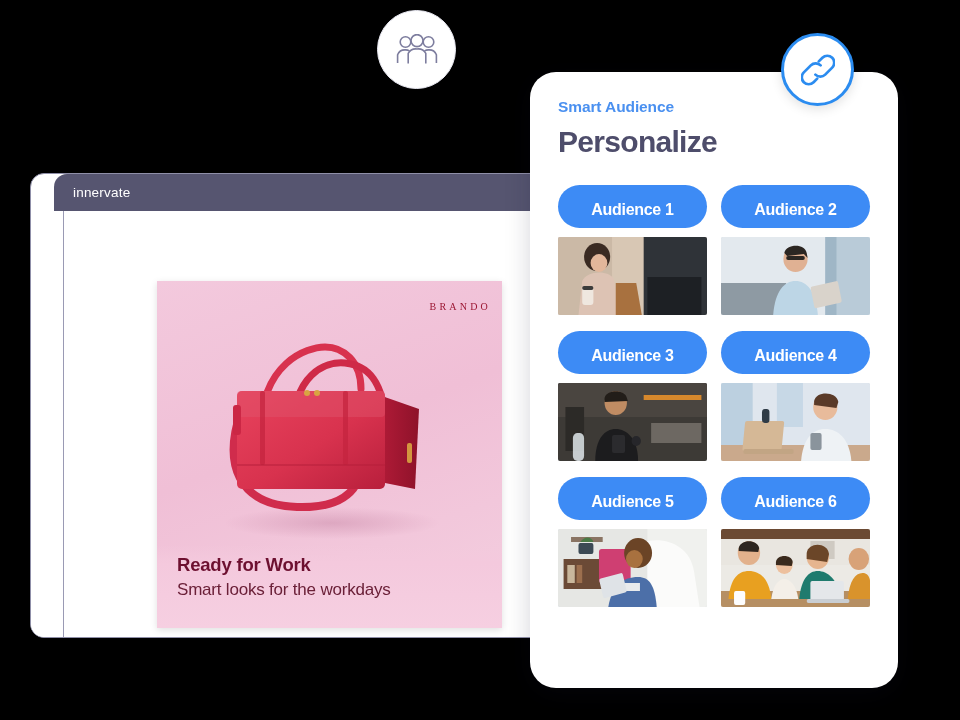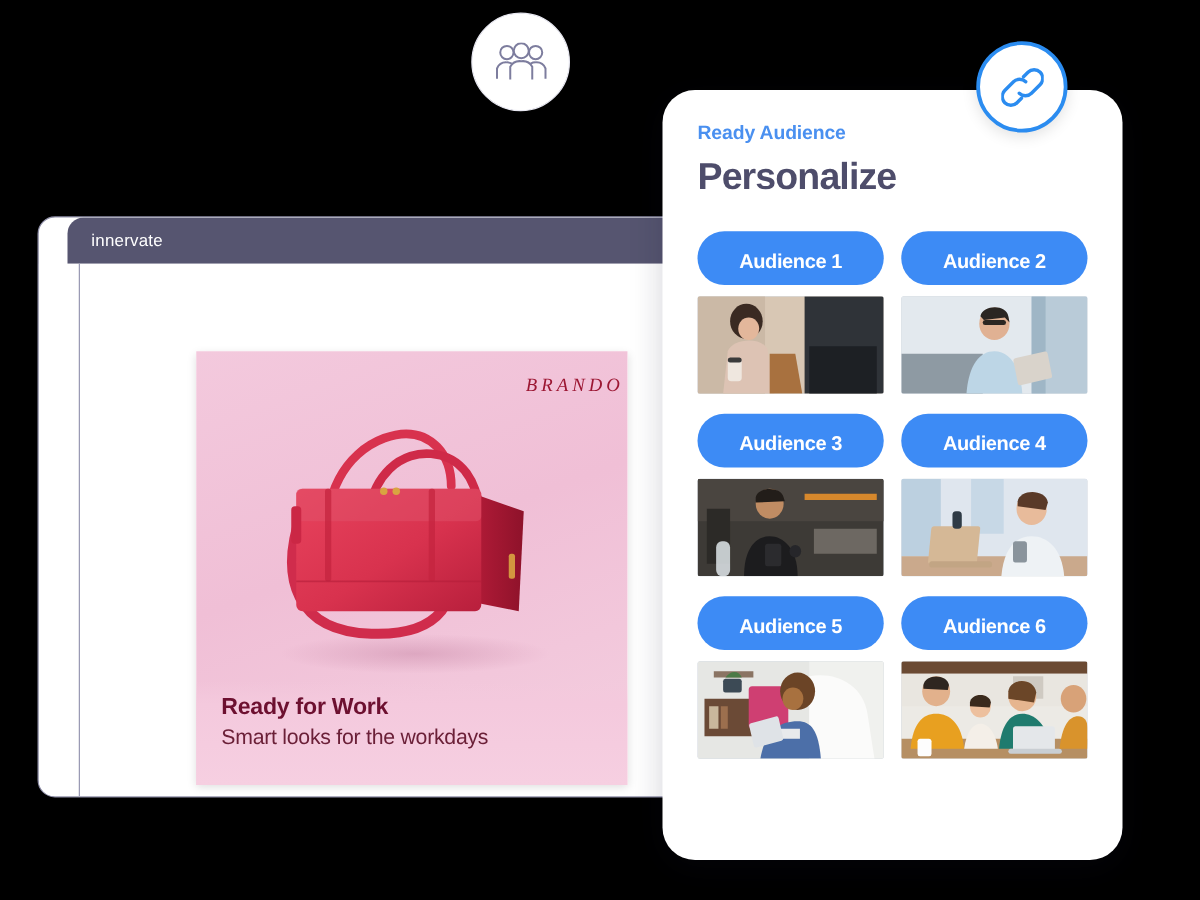--- a/index.html
+++ b/index.html
@@ -57,24 +57,24 @@
 
   
   .creative {
     position: absolute; left: 93px; top: 70px;
     width: 345px; height: 347px;
     background: linear-gradient(160deg, #f3c9dd 0%, #f0bfd6 45%, #f4cfe0 100%);
     box-shadow: 0 2px 7px rgba(0,0,0,.13);
     overflow: hidden;
   }
   .brand {
-    position: absolute; right: 3px; top: 20px;
+    position: absolute; right: 11px; top: 20px;
     font-family: "Liberation Serif", serif;
-    font-size: 15px; letter-spacing: 3.2px;
-    color: #9c1733; font-weight: 400; font-style: italic;
+    font-size: 10px; letter-spacing: 3.2px;
+    color: #9c1733; font-weight: 400;
   }
   .bag-wrap {
     position: absolute; left: 0; right: 0; top: 42px; height: 225px;
   }
   .creative-caption {
     position: absolute; left: 0; right: 0; bottom: 0; height: 83px;
     padding: 9px 11px 0 20px;
     background: linear-gradient(180deg, rgba(244,200,221,0) 0%, #f4c9dd 22%, #f6cfe1 100%);
   }
   .cap-head {
@@ -275,21 +275,21 @@
             <div class="cap-head">Ready for Work</div>
             <div class="cap-sub">Smart looks for the workdays</div>
           </div>
         </div>
 
       </div>
     </div>
   </div>
 
   <div class="panel">
-    <div class="panel-eyebrow">Ready Audience</div>
+    <div class="panel-eyebrow">Smart Audience</div>
     <div class="panel-title">Personalize</div>
 
     <div class="aud-grid">
 
       <div class="aud-cell">
         <button class="aud-pill">Audience 1</button>
         <div class="aud-thumb">
           <svg viewBox="0 0 160 78" preserveAspectRatio="none">
             <rect width="160" height="78" fill="#d8c7b4"></rect>
             <rect x="92" y="0" width="68" height="78" fill="#2f3338"></rect>

